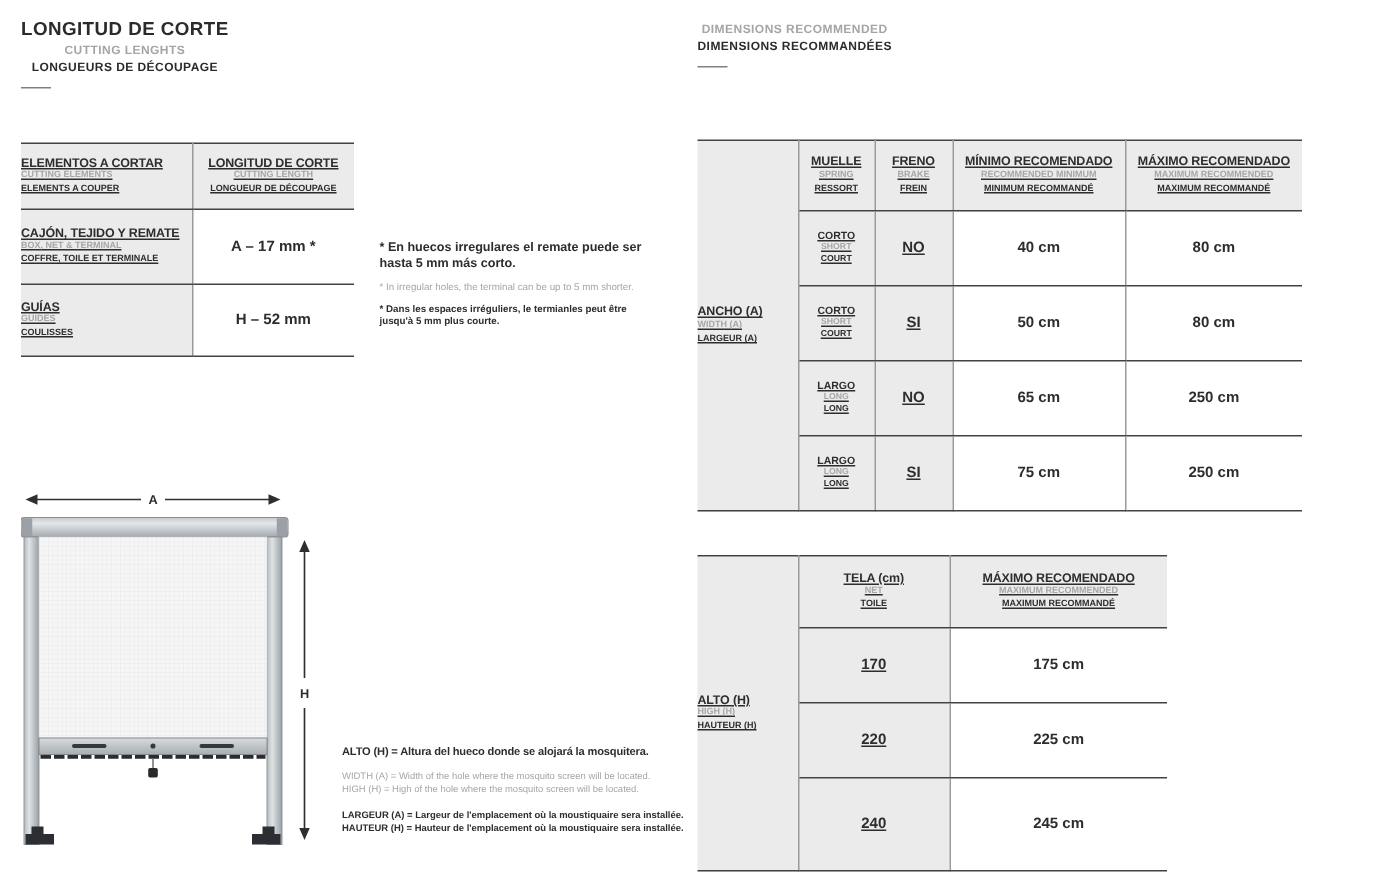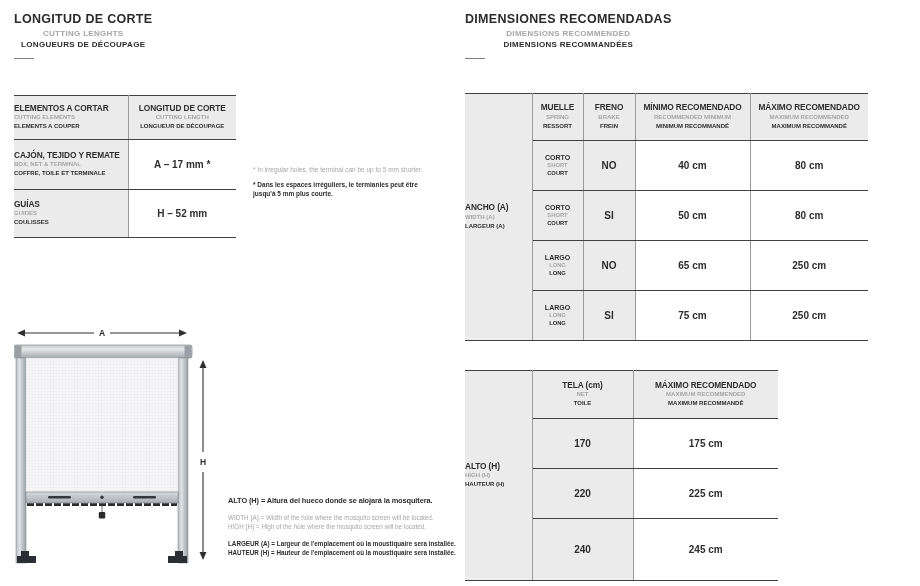--- a/index.html
+++ b/index.html
@@ -14,21 +14,21 @@
   .block-sub.muted { color:#a5a5a5; }
   .block-sub.dark { color:#2b2b2b; margin-top:2px; }
   .dash { width:20px; border-top:1.2px solid #808080; margin-top:9px; }
 
   
   table.tbl { border-collapse:collapse; table-layout:fixed; }
   table.tbl td { border-right:1px solid #9a9a9a; border-bottom:1px solid #424242;
                  padding:0; vertical-align:middle; }
   table.tbl td:last-child { border-right:none; }
   table.tbl tr:first-child td { border-top:1px solid #424242; }
-  td.gray { background:#ebebeb; }
+  td.gray { background:#ebebeb;text-decoration:underline; }
   td.left { text-align:left; padding-left:9px; padding-right:3px; }
   td.center { text-align:center; }
 
   .cell-main { font-size:8.3px; font-weight:bold; color:#2d2d2d; letter-spacing:-.1px; line-height:1.15; }
   .cell-sub  { font-size:6px; font-weight:bold; color:#a6a6a6; letter-spacing:0; line-height:1.3; margin-top:1px; }
   .cell-sub.dark { color:#2d2d2d; }
   .val { font-size:10px; font-weight:bold; color:#2d2d2d; }
   .mini-main { font-size:7px; font-weight:bold; color:#2d2d2d; line-height:1.2; }
   .mini-sub  { font-size:5.8px; font-weight:bold; color:#a6a6a6; line-height:1.25; }
   .mini-sub.dark { color:#2d2d2d; }
@@ -89,20 +89,21 @@
         <div class="cell-main">GUÍAS</div>
         <div class="cell-sub">GUIDES</div>
         <div class="cell-sub dark">COULISSES</div>
       </td>
       <td class="center val">H – 52 mm</td>
     </tr>
   </tbody>
     </table>
 
   <div class="abs" style="left:253px; top:159px; width:186px;">
+    <p class="note-es">* En huecos irregulares el remate puede ser hasta 5 mm más corto.</p>
     <p class="note-en">* In irregular holes, the terminal can be up to 5 mm shorter.</p>
     <p class="note-fr">* Dans les espaces irréguliers, le termianles peut être jusqu'à 5 mm plus courte.</p>
   </div>
 
   <div class="abs" style="left:14px; top:322px; width:206px; height:250px;">
     <svg width="206" height="250" viewBox="0 0 206 250">
       <defs>
         <pattern id="mesh" width="3" height="3" patternUnits="userSpaceOnUse">
           <rect width="3" height="3" fill="#f6f6f7"></rect>
           <path d="M3,0 H0 V3" stroke="#e4e4e7" stroke-width="0.5" fill="none"></path>
@@ -176,21 +177,20 @@
 
   <div class="abs" style="left:228px; top:496px; width:240px;">
     <p class="legend-es">ALTO (H) = Altura del hueco donde se alojará la mosquitera.</p>
     <p class="legend-en gap-top">WIDTH (A) = Width of the hole where the mosquito screen will be located.</p>
     <p class="legend-en">HIGH (H) = High of the hole where the mosquito screen will be located.</p>
     <p class="legend-fr gap-top">LARGEUR (A) = Largeur de l'emplacement où la moustiquaire sera installée.</p>
     <p class="legend-fr">HAUTEUR (H) = Hauteur de l'emplacement où la moustiquaire sera installée.</p>
   </div>
 
   <div class="abs" style="left:465px; top:12px;">
-    <div class="block-title">DIMENSIONES RECOMENDADAS</div>
     <div class="block-sub muted">DIMENSIONS RECOMMENDED</div>
     <div class="block-sub dark">DIMENSIONS RECOMMANDÉES</div>
     <div class="dash"></div>
   </div>
 
   <table class="tbl abs" style="left:465px; top:93px; width:403px;">
     <colgroup>
         <col style="width:67px">
         <col style="width:51px">
         <col style="width:52px">

